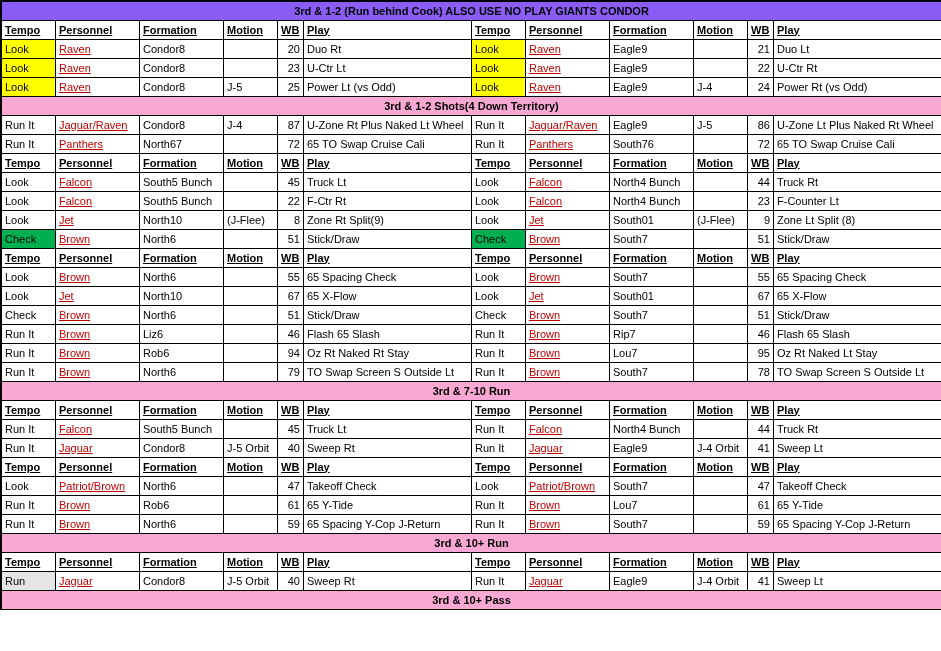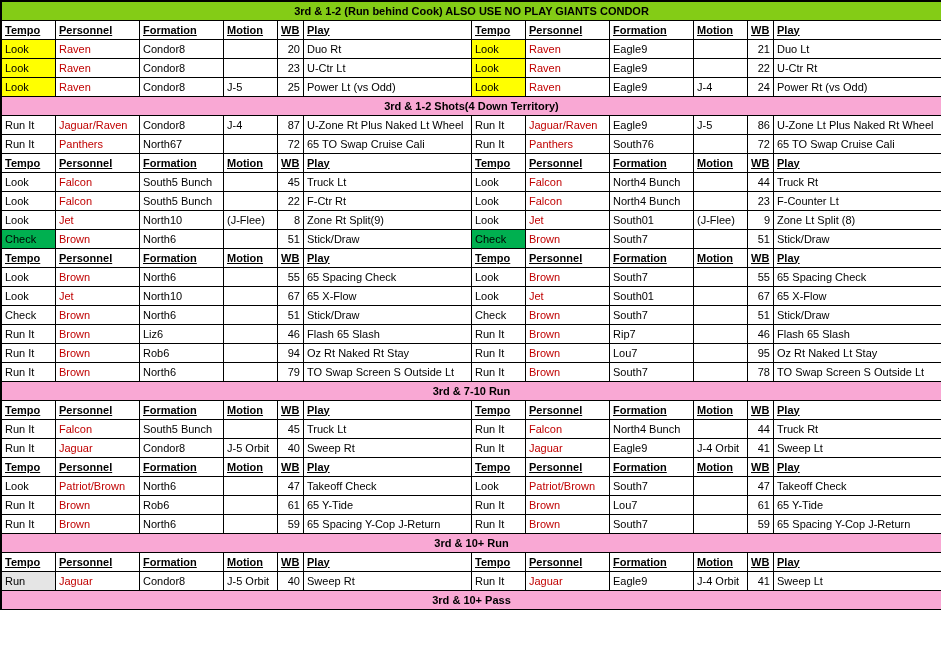--- a/index.html
+++ b/index.html
@@ -38,21 +38,21 @@
   }
   
   col.c-tempo { width: 54px; }
   col.c-pers  { width: 84px; }
   col.c-form  { width: 84px; }
   col.c-motion{ width: 54px; }
   col.c-wb    { width: 26px; }
   col.c-play  { width: 168px; }
 
   .title-bar td {
-    background: #84cc16;
+    background: #8b5cf6;
     text-align: center;
     font-weight: bold;
     font-size: 11px;
   }
   .section-bar td {
     background: #f9a8d4;
     text-align: center;
     font-weight: bold;
     font-size: 11px;
   }
@@ -60,21 +60,21 @@
     background: #8a4a22;
     color: #ffffff;
   }
   .hdr td {
     font-weight: bold;
     background: #ffffff;
   }
   .hdr td.u {
     text-decoration: underline;
   }
-  .cell-red { color: #c00000; }
+  .cell-red { color: #c00000; text-decoration: underline; }
   .cell-black { color: #000000; }
   .bg-yellow { background: #ffff00; }
   .bg-green { background: #00b050; }
   .bg-grey { background: #e5e5e5; }
   .num { text-align: right; padding-right: 4px; }
 </style>
 </head>
 <body>
 
 <div id="sheet">

